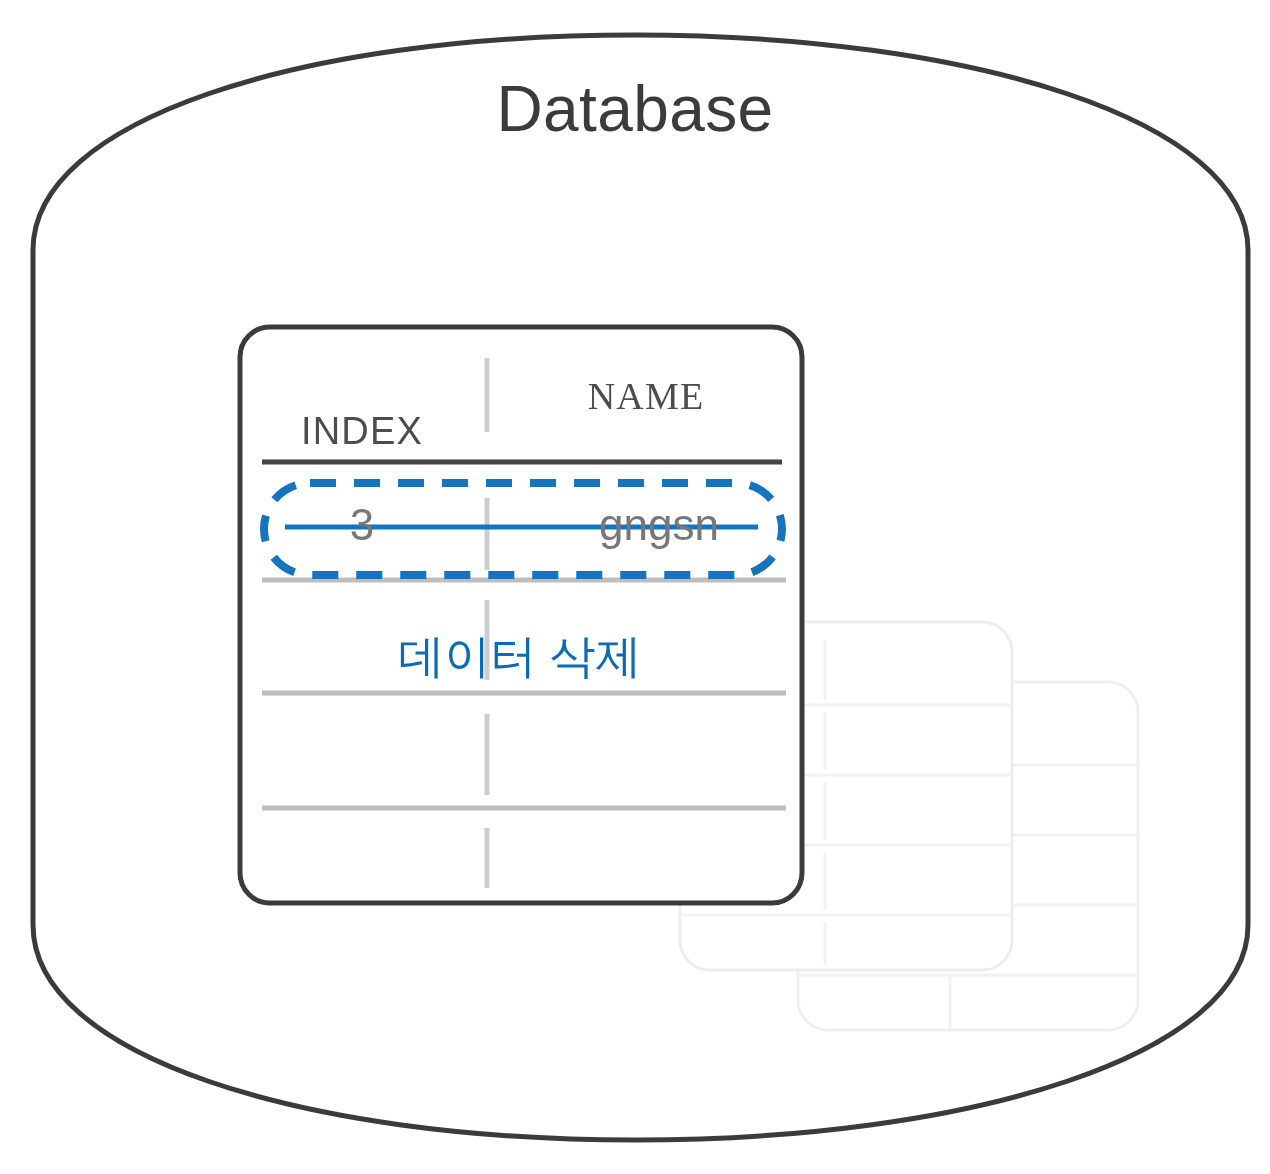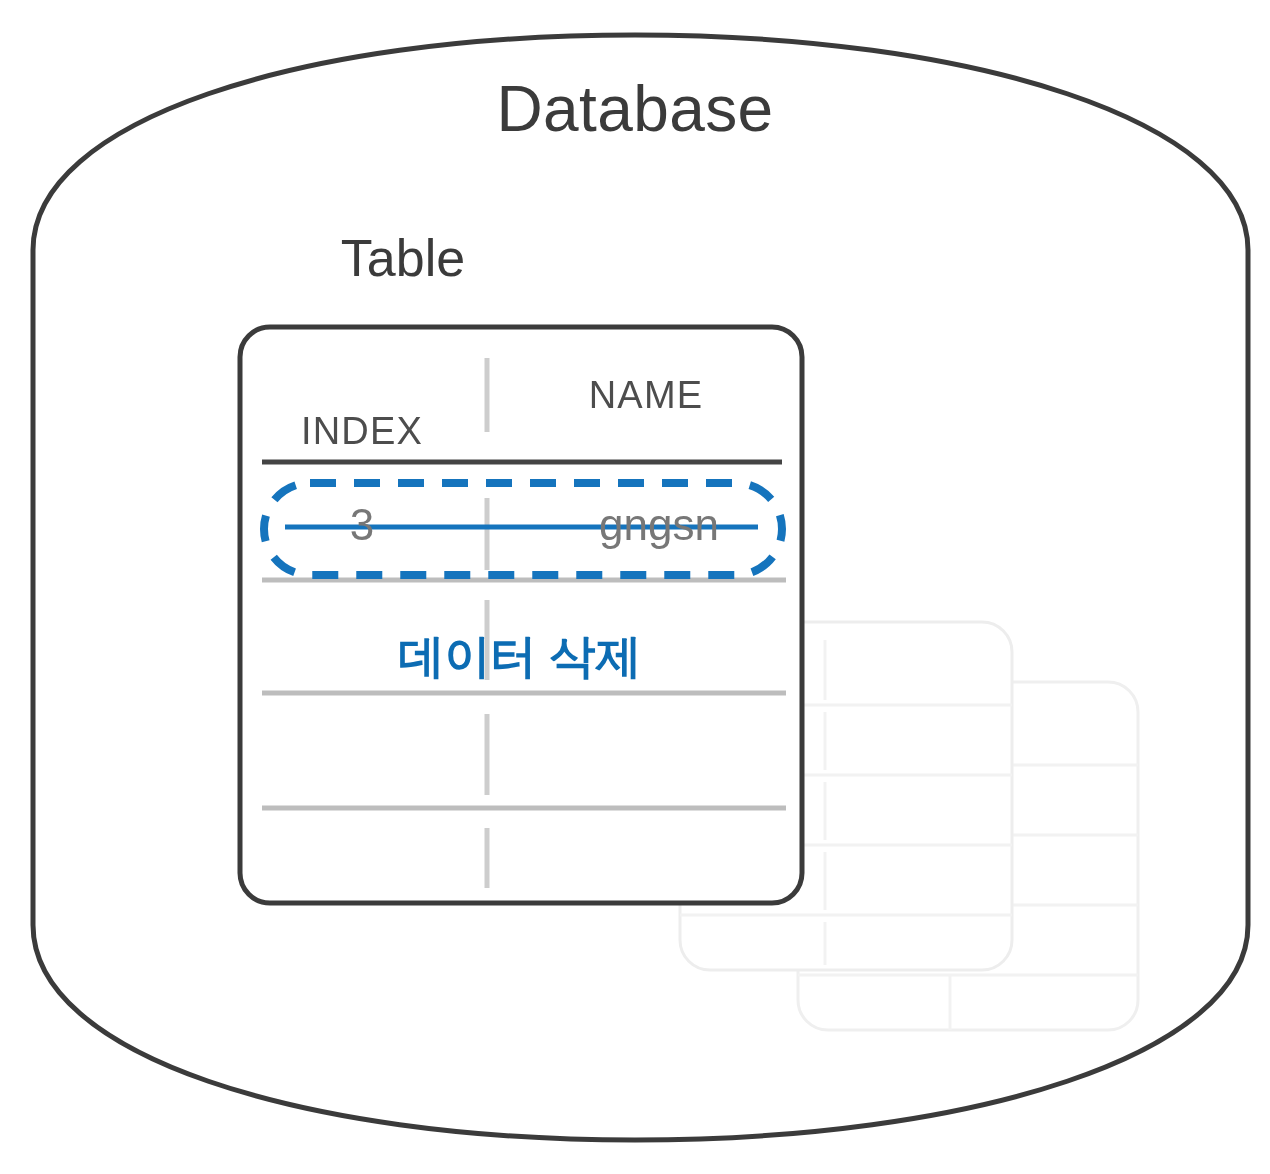--- a/index.html
+++ b/index.html
@@ -48,40 +48,40 @@
     font-size: 52px;
   }
   .col-head {
     position: absolute;
     top: 374px;
     font-size: 38px;
     color: #4d4d4d;
     letter-spacing: 1.2px;
   }
   #head-index { left: 238px; width: 248px; text-align: center; margin-top: 36px; }
-  #head-name  { left: 490px; width: 312px; text-align: center; }
+  #head-name  { left: 490px; width: 312px; text-align: center; font-family: Liberation Serif, serif; }
 
   .cell {
     position: absolute;
     top: 500px;
     font-size: 44px;
     color: #777777;
   }
   #cell-index { left: 238px; width: 248px; text-align: center; }
   #cell-name  { left: 490px; width: 290px; text-align: center; margin-left: 24px; }
 
   #delete-note {
     position: absolute;
     left: 238px;
     top: 626px;
     width: 564px;
     text-align: center;
     font-size: 46px;
     color: #0c6cb3;
-    font-weight: 700;
+    font-weight: 400;
   }
 </style>
 </head>
 <body>
 
 <div id="stage">
 
   <svg id="svg-layer" class="layer" viewBox="0 0 1270 1174" xmlns="http://www.w3.org/2000/svg">
 
     <g opacity="1">
@@ -136,21 +136,20 @@
     <g>
       <rect x="264" y="483" width="518" height="92" rx="46" ry="46" fill="none" stroke="#1574bd" stroke-width="8" stroke-dasharray="26 18" stroke-linecap="butt"></rect>
       <line x1="285" y1="527" x2="758" y2="527" stroke="#1574bd" stroke-width="5"></line>
     </g>
   </svg>
 
   <div id="text-layer" class="layer">
 
     <div class="lbl" id="db-title">Database</div>
 
-    <div class="lbl" id="table-title">Table</div>
 
     <div class="col-head" id="head-index">INDEX</div>
 
     <div class="col-head" id="head-name">NAME</div>
 
     <div class="cell" id="cell-index">3</div>
 
     <div class="cell" id="cell-name">gngsn</div>
 
     <div id="delete-note">데이터 삭제</div>

